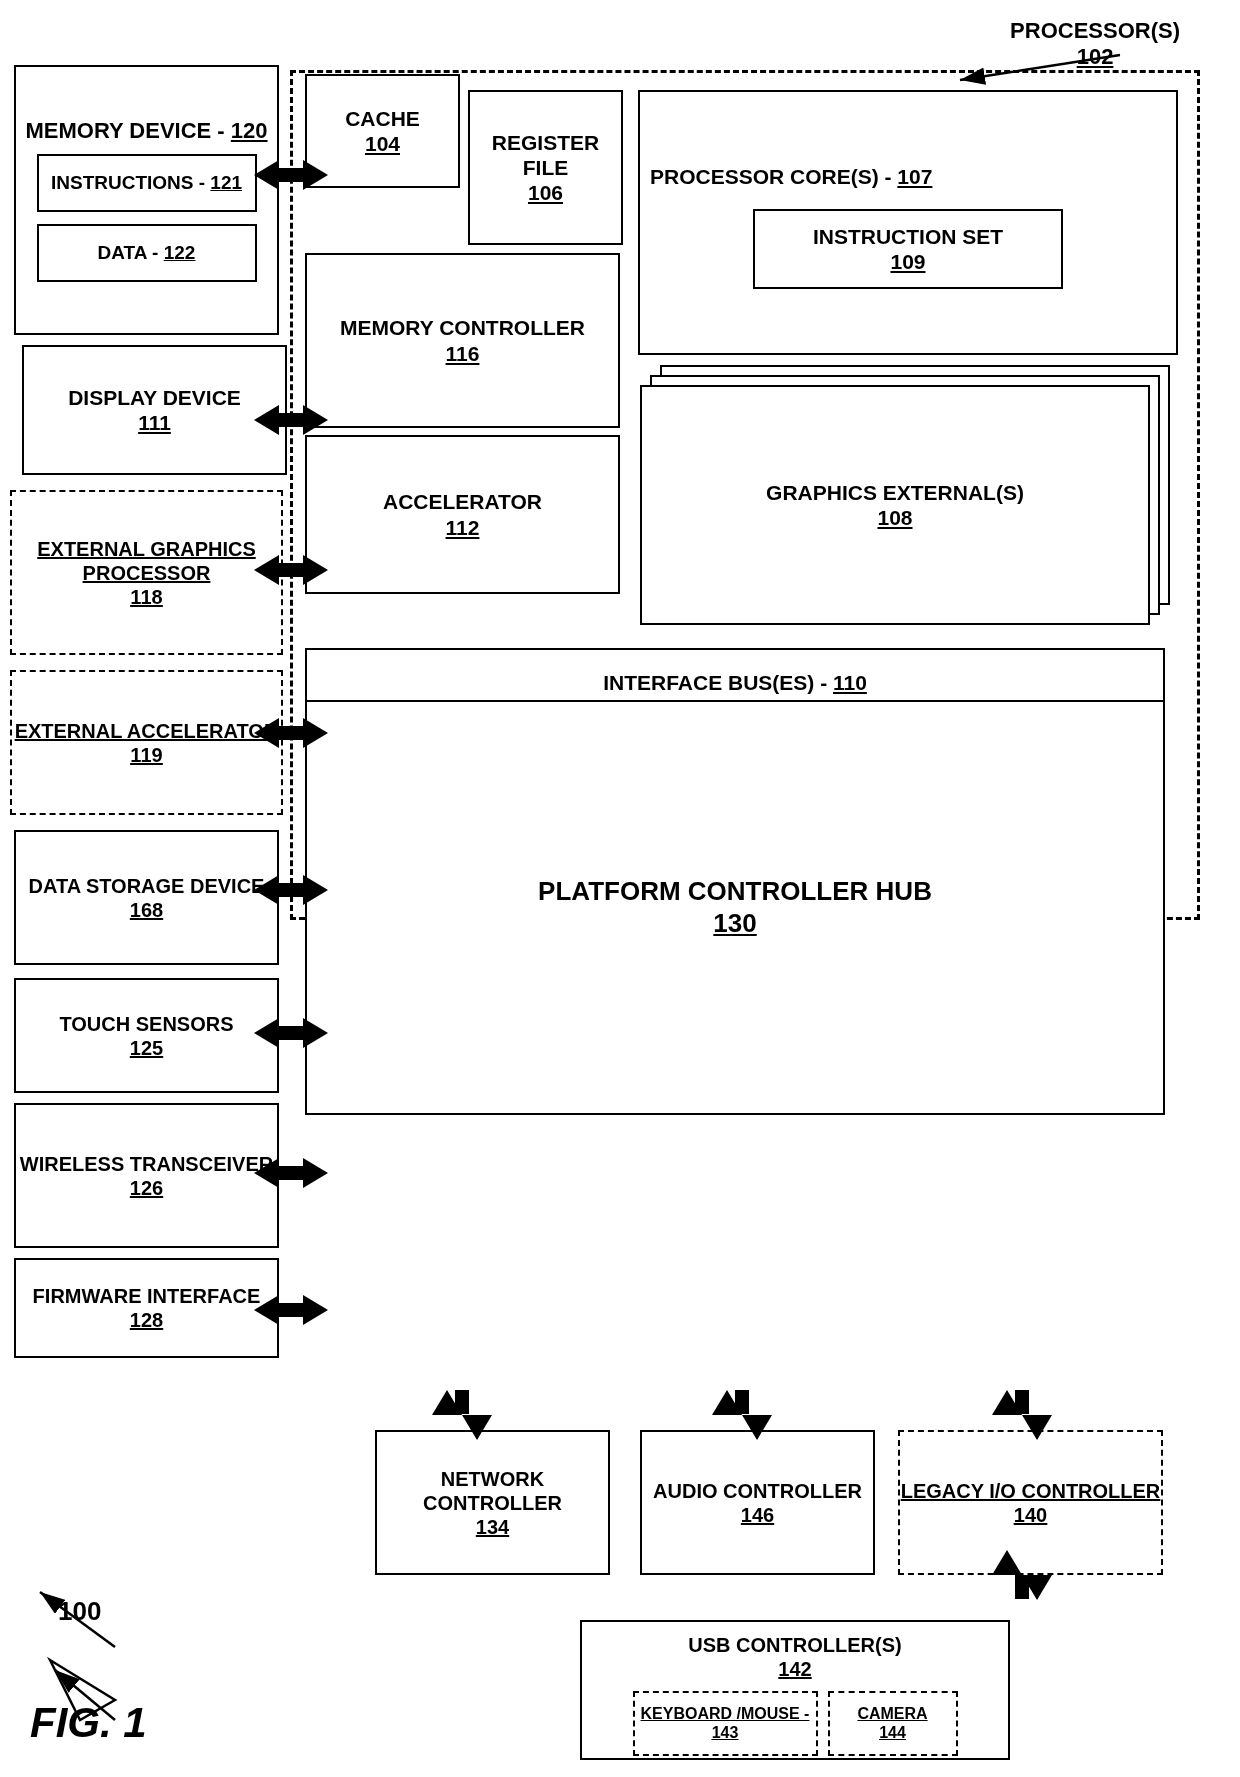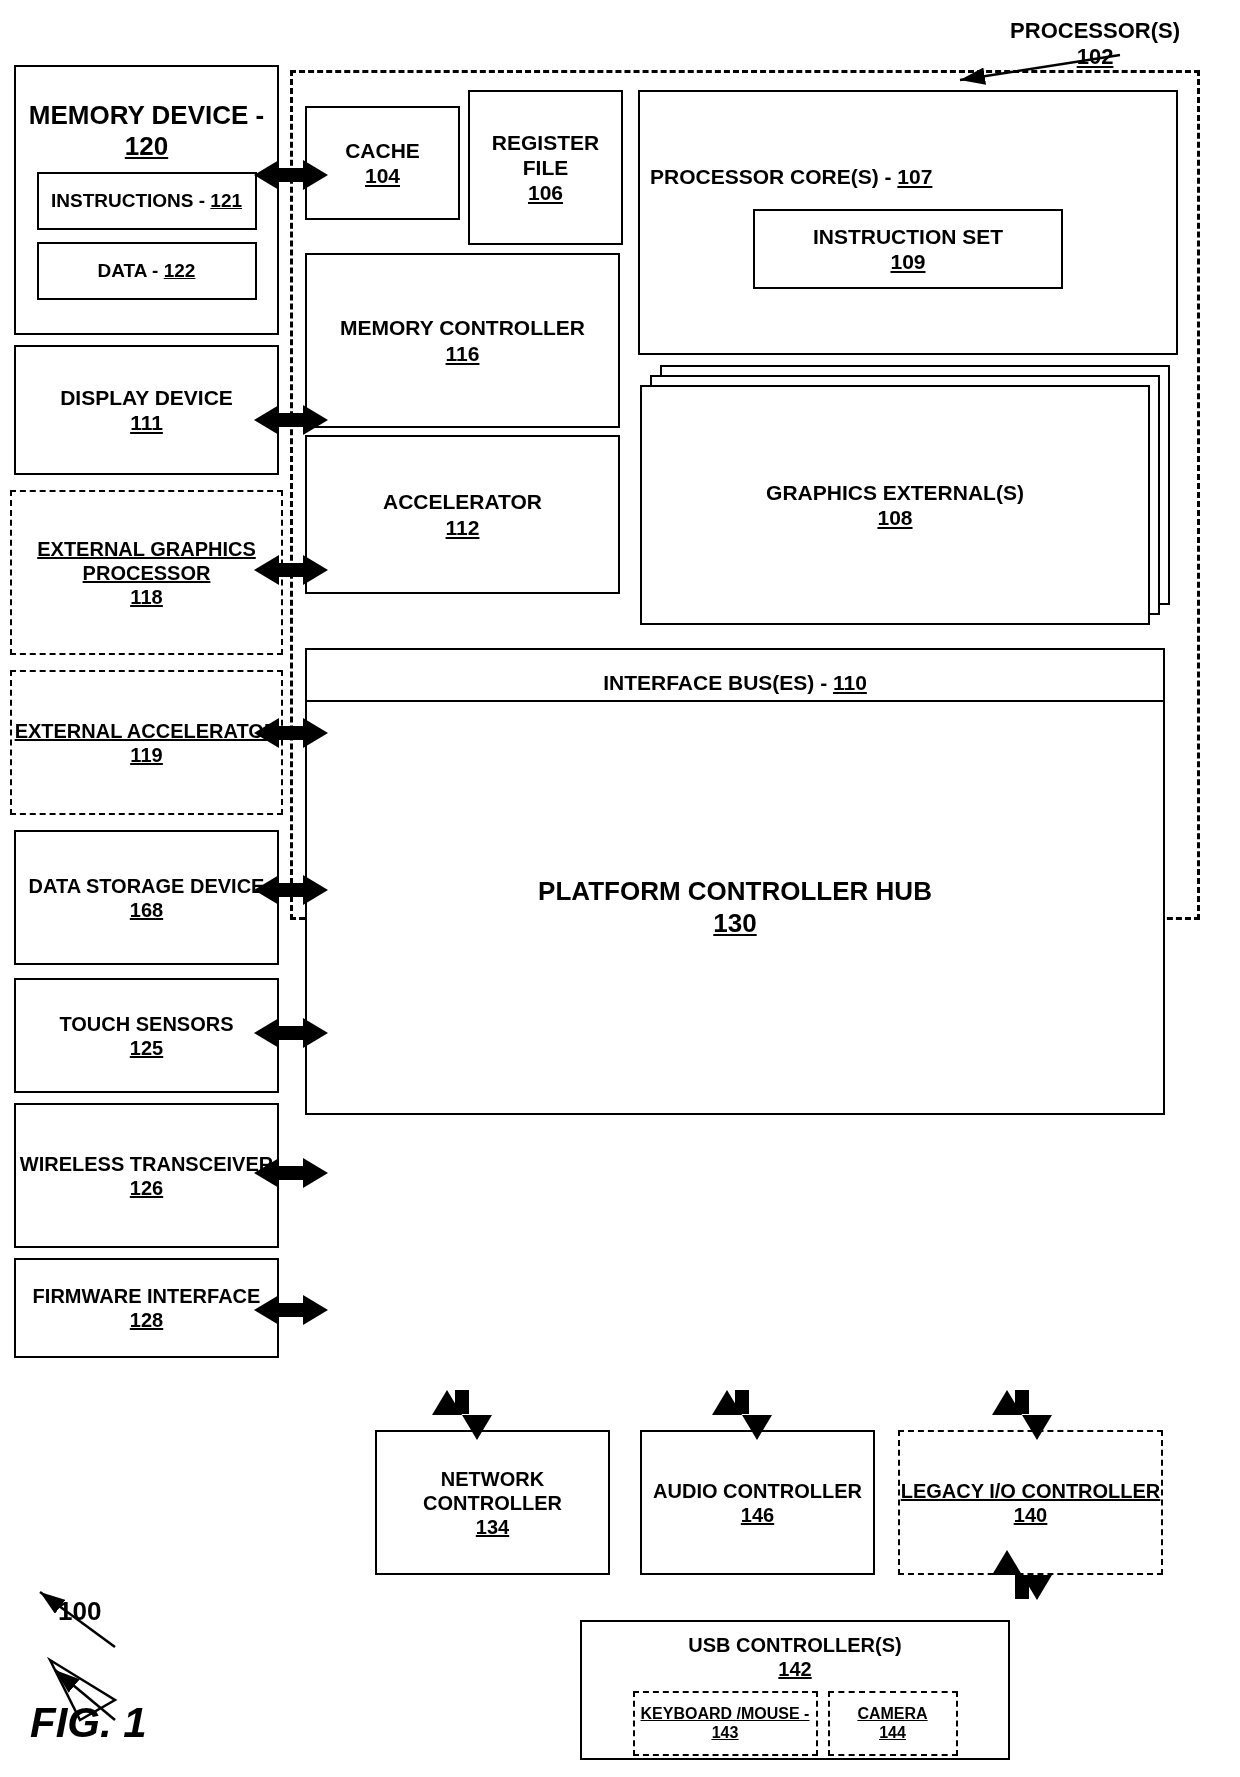--- a/index.html
+++ b/index.html
@@ -75,32 +75,32 @@
   <svg class="arrow-svg" style="left:0;top:0;width:1240px;height:200px;">
     <defs>
       <marker id="arrowhead" markerWidth="10" markerHeight="7" refX="10" refY="3.5" orient="auto">
         <polygon points="0 0, 10 3.5, 0 7" fill="#000"></polygon>
       </marker>
     </defs>
     <line x1="1120" y1="55" x2="960" y2="80" stroke="#000" stroke-width="2.5" marker-end="url(#arrowhead)"></line>
   </svg>
 
   <div class="box" style="left:14px; top:65px; width:265px; height:270px;">
-    <span class="label" style="font-size:26px;"><span>MEMORY DEVICE - </span><span class="label-underline">120</span></span>
+    <span class="label" style="font-size:22px;"><span>MEMORY DEVICE - </span><span class="label-underline">120</span></span>
 
     <div class="box" style="position:relative; width:220px; height:58px; margin-top:10px; top:0; left:0;">
       <span class="label" style="font-size:19px;"><span>INSTRUCTIONS - </span><span class="label-underline">121</span></span>
     </div>
 
     <div class="box" style="position:relative; width:220px; height:58px; margin-top:12px;">
       <span class="label" style="font-size:19px;"><span>DATA - </span><span class="label-underline">122</span></span>
     </div>
   </div>
 
-  <div class="box" style="left:305px; top:106px; width:155px; height:114px;">
+  <div class="box" style="left:305px; top:74px; width:155px; height:114px;">
     <span class="label" style="font-size:21px;">CACHE</span>
     <span class="label label-underline" style="font-size:21px;">104</span>
   </div>
 
   <div class="box" style="left:468px; top:90px; width:155px; height:155px;">
     <span class="label" style="font-size:21px;">REGISTER FILE</span>
     <span class="label label-underline" style="font-size:21px;">106</span>
   </div>
 
   <div class="box" style="left:638px; top:90px; width:540px; height:265px;">
@@ -128,21 +128,21 @@
 
   <div class="box" style="left:305px; top:435px; width:315px; height:159px;">
     <span class="label" style="font-size:21px;">ACCELERATOR</span>
     <span class="label label-underline" style="font-size:21px;">112</span>
   </div>
 
   <div class="box" style="left:305px; top:648px; width:860px; height:70px;">
     <span class="label" style="font-size:21px;"><span>INTERFACE BUS(ES) - </span><span class="label-underline">110</span></span>
   </div>
 
-  <div class="box" style="left:14px; top:345px; width:265px; height:130px;">
+  <div class="box" style="left:22px; top:345px; width:265px; height:130px;">
     <span class="label" style="font-size:21px;">DISPLAY DEVICE</span>
     <span class="label label-underline" style="font-size:21px;">111</span>
   </div>
 
   <div class="box box-dashed" style="left:10px; top:490px; width:273px; height:165px;">
     <span class="label" style="font-size:20px;">EXTERNAL GRAPHICS PROCESSOR</span>
     <span class="label label-underline" style="font-size:20px;">118</span>
   </div>
 
   <div class="box box-dashed" style="left:10px; top:670px; width:273px; height:145px;">

